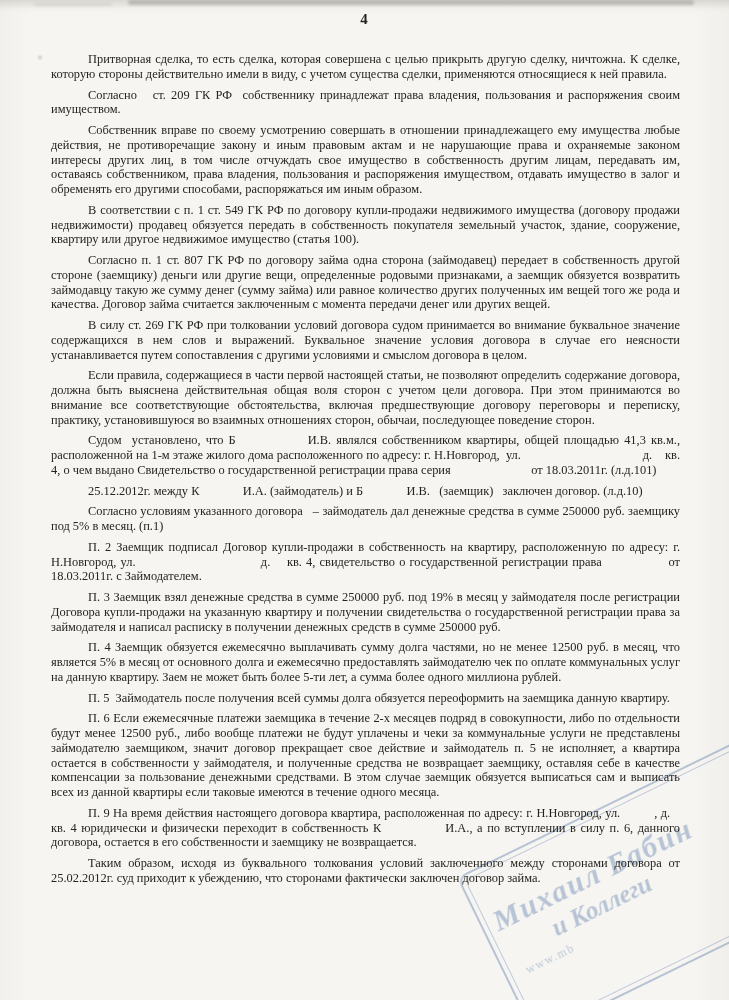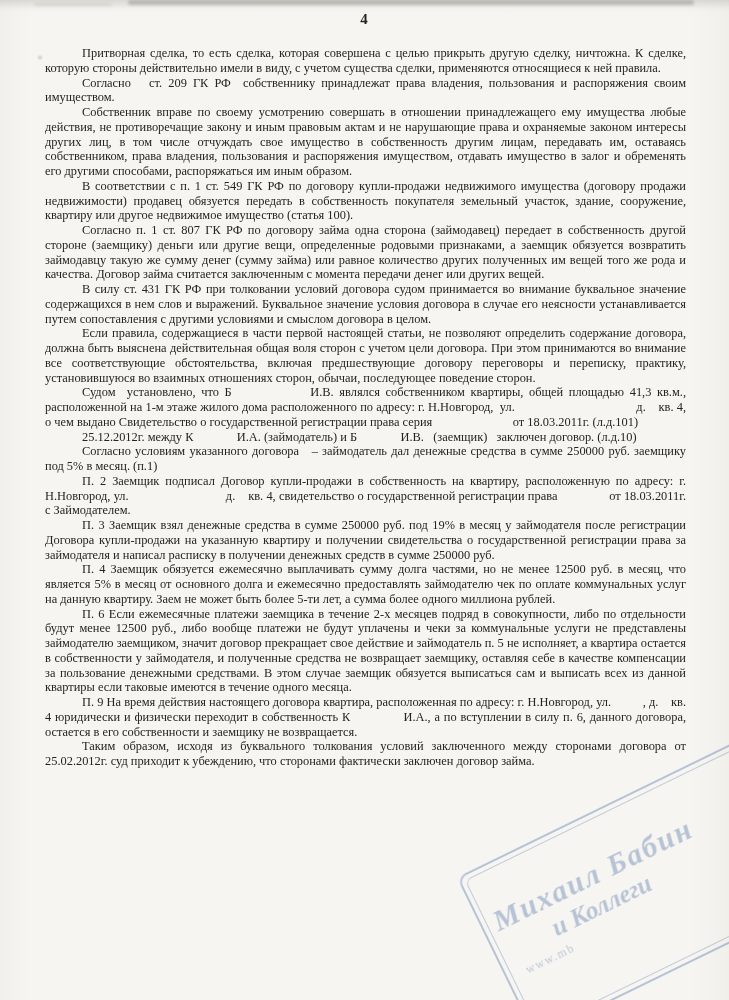--- a/index.html
+++ b/index.html
@@ -48,21 +48,21 @@
 
   .body-text {
     position: absolute;
     top: 46px;
     left: 45px;
     width: 641px;
     font-size: 12.4px;
     line-height: 14.75px;
     text-align: justify;
   }
-  .para { margin: 0; text-indent: 37px; }
+  .para { margin: 6px; text-indent: 37px; }
 
   
   .stamp {
     position: absolute;
     left: 476px; top: 782px;
     width: 390px; height: 175px;
     transform: rotate(-26deg);
     border: 2px solid currentColor;
     border-radius: 10px;
     color: var(--stamp_blue, #6d8cbf);
@@ -108,36 +108,37 @@
 
       <p class="para">Согласно&nbsp;&nbsp; ст. 209 ГК РФ&nbsp; собственнику принадлежат права владения, пользования и распоряжения своим имуществом.</p>
 
       <p class="para">Собственник вправе по своему усмотрению совершать в отношении принадлежащего ему имущества любые действия, не противоречащие закону и иным правовым актам и не нарушающие права и охраняемые законом интересы других лиц, в том числе отчуждать свое имущество в собственность другим лицам, передавать им, оставаясь собственником, права владения, пользования и распоряжения имуществом, отдавать имущество в залог и обременять его другими способами, распоряжаться им иным образом.</p>
 
       <p class="para">В соответствии с п. 1 ст. 549 ГК РФ по договору купли-продажи недвижимого имущества (договору продажи недвижимости) продавец обязуется передать в собственность покупателя земельный участок, здание, сооружение, квартиру или другое недвижимое имущество (статья 100).</p>
 
       <p class="para">Согласно п. 1 ст. 807 ГК РФ по договору займа одна сторона (займодавец) передает в собственность другой стороне (заемщику) деньги или другие вещи, определенные родовыми признаками, а заемщик обязуется возвратить займодавцу такую же сумму денег (сумму займа) или равное количество других полученных им вещей того же рода и качества. Договор займа считается заключенным с момента передачи денег или других вещей.</p>
 
 
-      <p class="para">В силу ст. 431 ГК РФ при толковании условий договора судом принимается во внимание буквальное значение содержащихся в нем слов и выражений. Буквальное значение условия договора в случае его неясности устанавливается путем сопоставления с другими условиями и смыслом договора в целом.</p>
+      <p class="para">В силу ст. 269 ГК РФ при толковании условий договора судом принимается во внимание буквальное значение содержащихся в нем слов и выражений. Буквальное значение условия договора в случае его неясности устанавливается путем сопоставления с другими условиями и смыслом договора в целом.</p>
 
       <p class="para">Если правила, содержащиеся в части первой настоящей статьи, не позволяют определить содержание договора, должна быть выяснена действительная общая воля сторон с учетом цели договора. При этом принимаются во внимание все соответствующие обстоятельства, включая предшествующие договору переговоры и переписку, практику, установившуюся во взаимных отношениях сторон, обычаи, последующее поведение сторон.</p>
 
       <p class="para">Судом&nbsp; установлено, что Б&nbsp;&nbsp;&nbsp;&nbsp;&nbsp;&nbsp;&nbsp;&nbsp;&nbsp;&nbsp;&nbsp;&nbsp;&nbsp;&nbsp;И.В. являлся собственником квартиры, общей площадью 41,3 кв.м., расположенной на 1-м этаже жилого дома расположенного по адресу: г. Н.Новгород,&nbsp; ул.&nbsp;&nbsp;&nbsp;&nbsp;&nbsp;&nbsp;&nbsp;&nbsp;&nbsp;&nbsp;&nbsp;&nbsp;&nbsp;&nbsp;&nbsp;&nbsp;&nbsp;&nbsp;&nbsp;&nbsp;&nbsp;&nbsp;&nbsp;&nbsp;&nbsp;&nbsp;&nbsp;&nbsp;&nbsp;&nbsp;&nbsp;&nbsp;&nbsp;&nbsp;&nbsp;&nbsp;&nbsp;&nbsp;д.&nbsp;&nbsp;&nbsp;&nbsp;кв. 4, о чем выдано Свидетельство о государственной регистрации права серия&nbsp;&nbsp;&nbsp;&nbsp;&nbsp;&nbsp;&nbsp;&nbsp;&nbsp;&nbsp;&nbsp;&nbsp;&nbsp;&nbsp;&nbsp;&nbsp;&nbsp;&nbsp;&nbsp;&nbsp;&nbsp;&nbsp;&nbsp;&nbsp;&nbsp;&nbsp;от 18.03.2011г. (л.д.101)</p>
 
       <p class="para">25.12.2012г. между К&nbsp;&nbsp;&nbsp;&nbsp;&nbsp;&nbsp;&nbsp;&nbsp;&nbsp;&nbsp;&nbsp;&nbsp;&nbsp;&nbsp;И.А. (займодатель) и Б&nbsp;&nbsp;&nbsp;&nbsp;&nbsp;&nbsp;&nbsp;&nbsp;&nbsp;&nbsp;&nbsp;&nbsp;&nbsp;&nbsp;И.В.&nbsp;&nbsp; (заемщик)&nbsp;&nbsp; заключен договор. (л.д.10)</p>
 
       <p class="para">Согласно условиям указанного договора&nbsp;&nbsp; – займодатель дал денежные средства в сумме 250000 руб. заемщику под 5% в месяц. (п.1)</p>
 
       <p class="para">П. 2 Заемщик подписал Договор купли-продажи в собственность на квартиру, расположенную по адресу: г. Н.Новгород, ул.&nbsp;&nbsp;&nbsp;&nbsp;&nbsp;&nbsp;&nbsp;&nbsp;&nbsp;&nbsp;&nbsp;&nbsp;&nbsp;&nbsp;&nbsp;&nbsp;&nbsp;&nbsp;&nbsp;&nbsp;&nbsp;&nbsp;&nbsp;&nbsp;&nbsp;&nbsp;&nbsp;&nbsp;&nbsp;&nbsp;д.&nbsp;&nbsp;&nbsp; кв. 4, свидетельство о государственной регистрации права&nbsp;&nbsp;&nbsp;&nbsp;&nbsp;&nbsp;&nbsp;&nbsp;&nbsp;&nbsp;&nbsp;&nbsp;&nbsp;&nbsp;&nbsp;&nbsp;от 18.03.2011г. с Займодателем.</p>
 
       <p class="para">П. 3 Заемщик взял денежные средства в сумме 250000 руб. под 19% в месяц у займодателя после регистрации Договора купли-продажи на указанную квартиру и получении свидетельства о государственной регистрации права за займодателя и написал расписку в получении денежных средств в сумме 250000 руб.</p>
 
       <p class="para">П. 4 Заемщик обязуется ежемесячно выплачивать сумму долга частями, но не менее 12500 руб. в месяц, что является 5% в месяц от основного долга и ежемесячно предоставлять займодателю чек по оплате коммунальных услуг на данную квартиру. Заем не может быть более 5-ти лет, а сумма более одного миллиона рублей.</p>
 
+      <p class="para">П. 5&nbsp; Займодатель после получения всей суммы долга обязуется переоформить на заемщика данную квартиру.</p>
 
       <p class="para">П. 6 Если ежемесячные платежи заемщика в течение 2-х месяцев подряд в совокупности, либо по отдельности будут менее 12500 руб., либо вообще платежи не будут уплачены и чеки за коммунальные услуги не представлены займодателю заемщиком, значит договор прекращает свое действие и займодатель п. 5 не исполняет, а квартира остается в собственности у займодателя, и полученные средства не возвращает заемщику, оставляя себе в качестве компенсации за пользование денежными средствами. В этом случае заемщик обязуется выписаться сам и выписать всех из данной квартиры если таковые имеются в течение одного месяца.</p>
 
       <p class="para">П. 9 На время действия настоящего договора квартира, расположенная по адресу: г. Н.Новгород, ул.&nbsp;&nbsp;&nbsp;&nbsp;&nbsp;&nbsp;&nbsp;&nbsp;&nbsp;&nbsp;, д.&nbsp;&nbsp;&nbsp; кв. 4 юридически и физически переходит в собственность К&nbsp;&nbsp;&nbsp;&nbsp;&nbsp;&nbsp;&nbsp;&nbsp;&nbsp;&nbsp;&nbsp;&nbsp;&nbsp;&nbsp;И.А., а по вступлении в силу п. 6, данного договора, остается в его собственности и заемщику не возвращается.</p>
 
       <p class="para">Таким образом, исходя из буквального толкования условий заключенного между сторонами договора от 25.02.2012г. суд приходит к убеждению, что сторонами фактически заключен договор займа.</p>
     </div>
 
   <div class="stamp">
     <div class="stamp-inner">

